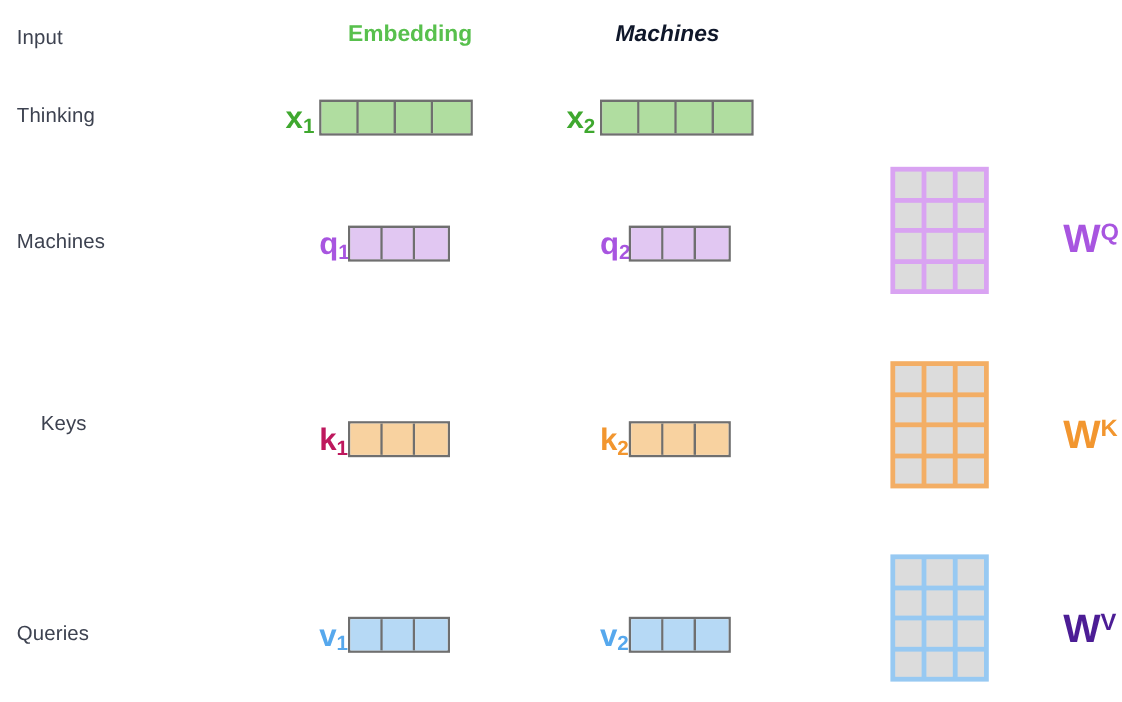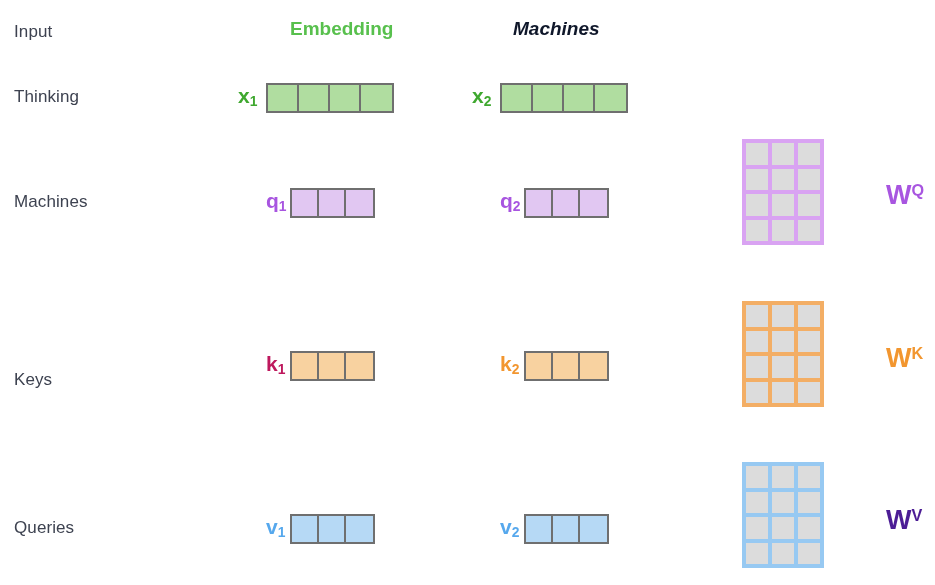--- a/index.html
+++ b/index.html
@@ -49,21 +49,21 @@
   .vector .cell {
     box-sizing: border-box;
     border-right: 2px solid #6f6f6f;
   }
   .vector .cell:last-child {
     border-right: none;
   }
   
   .vec-label {
     position: absolute;
-    font-size: 21px;
+    font-size: 26px;
     font-weight: bold;
     white-space: nowrap;
     line-height: 1;
   }
   .vec-label sub {
     font-size: 0.66em;
     font-weight: bold;
     vertical-align: baseline;
     position: relative;
     top: 0.22em;
@@ -73,41 +73,41 @@
     position: absolute;
     display: grid;
     box-sizing: border-box;
   }
   .matrix .mcell {
     background: #dcdcdc;
   }
   
   .matrix-label {
     position: absolute;
-    font-size: 27px;
+    font-size: 33px;
     font-weight: bold;
     white-space: nowrap;
     line-height: 1;
   }
   .matrix-label sup {
     font-size: 0.6em;
     font-weight: bold;
     vertical-align: baseline;
     position: relative;
     top: -0.52em;
   }
 </style>
 </head>
 <body>
 
 <div class="canvas" id="canvas">
     <div class="row-label" style="top: 22px;">Input</div>
     <div class="row-label" style="top: 87px;">Thinking</div>
     <div class="row-label" style="top: 192px;">Machines</div>
-    <div class="row-label" style="top: 370px;">Keys</div>
+    <div class="row-label" style="top: 343px; margin-left: 20px;">Keys</div>
     <div class="row-label" style="top: 518px;">Queries</div>
     <div class="word-header" style="left: 290px; top: 18px; color: rgb(88, 192, 77);">Embedding</div>
     <div class="word-header" style="left: 513px; top: 18px; color: #0f172a; font-style: italic;">Machines</div>
     <div class="vec-label" style="left: 238px; top: 85px; color: rgb(63, 168, 47);"><span>x</span><sub>1</sub></div>
     <div class="vector" style="left: 266px; top: 83px; height: 26px; border-color: rgb(111, 111, 111);">
       <div class="cell" style="width: 31px; height: 26px; background: rgb(176, 221, 160); border-right-color: rgb(111, 111, 111);"></div>
       <div class="cell" style="width: 31px; height: 26px; background: rgb(176, 221, 160); border-right-color: rgb(111, 111, 111);"></div>
       <div class="cell" style="width: 31px; height: 26px; background: rgb(176, 221, 160); border-right-color: rgb(111, 111, 111);"></div>
       <div class="cell" style="width: 31px; height: 26px; background: rgb(176, 221, 160); border-right-color: rgb(111, 111, 111);"></div>
     </div>

